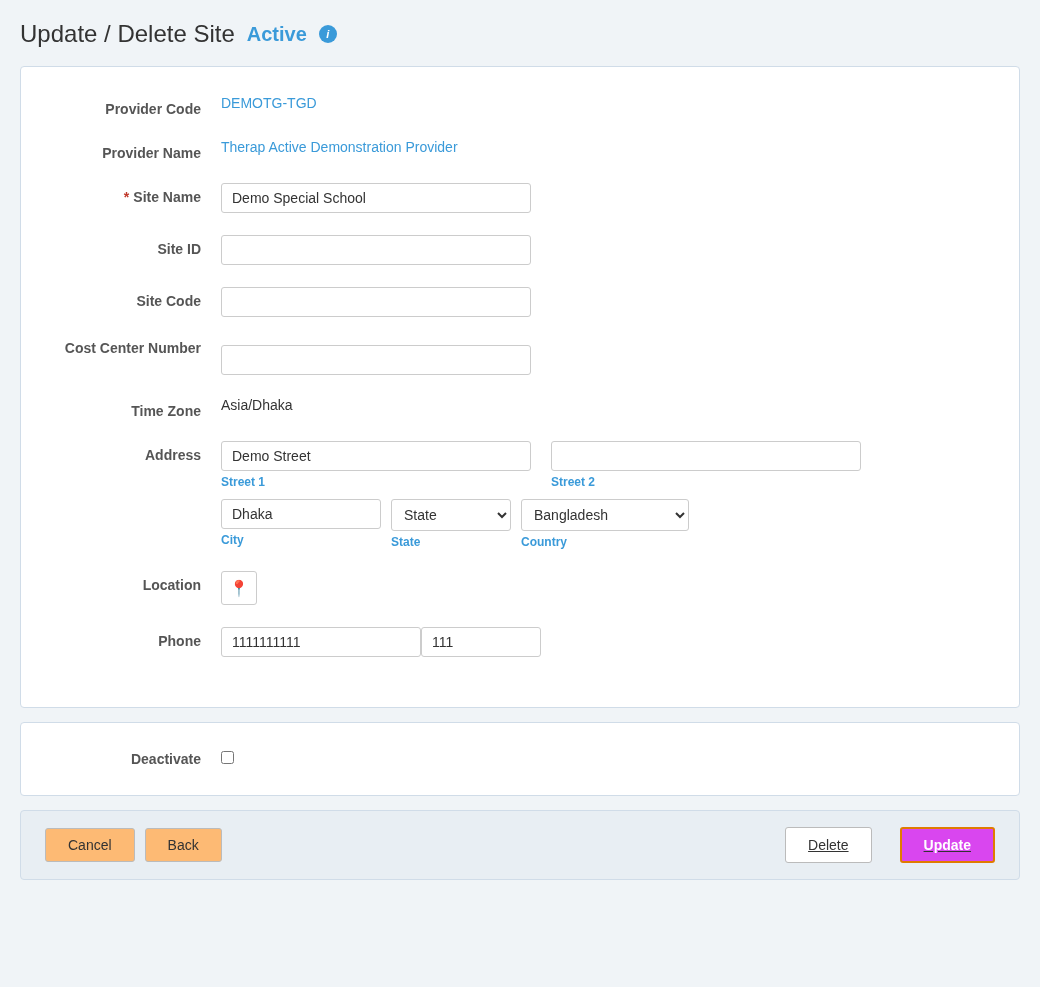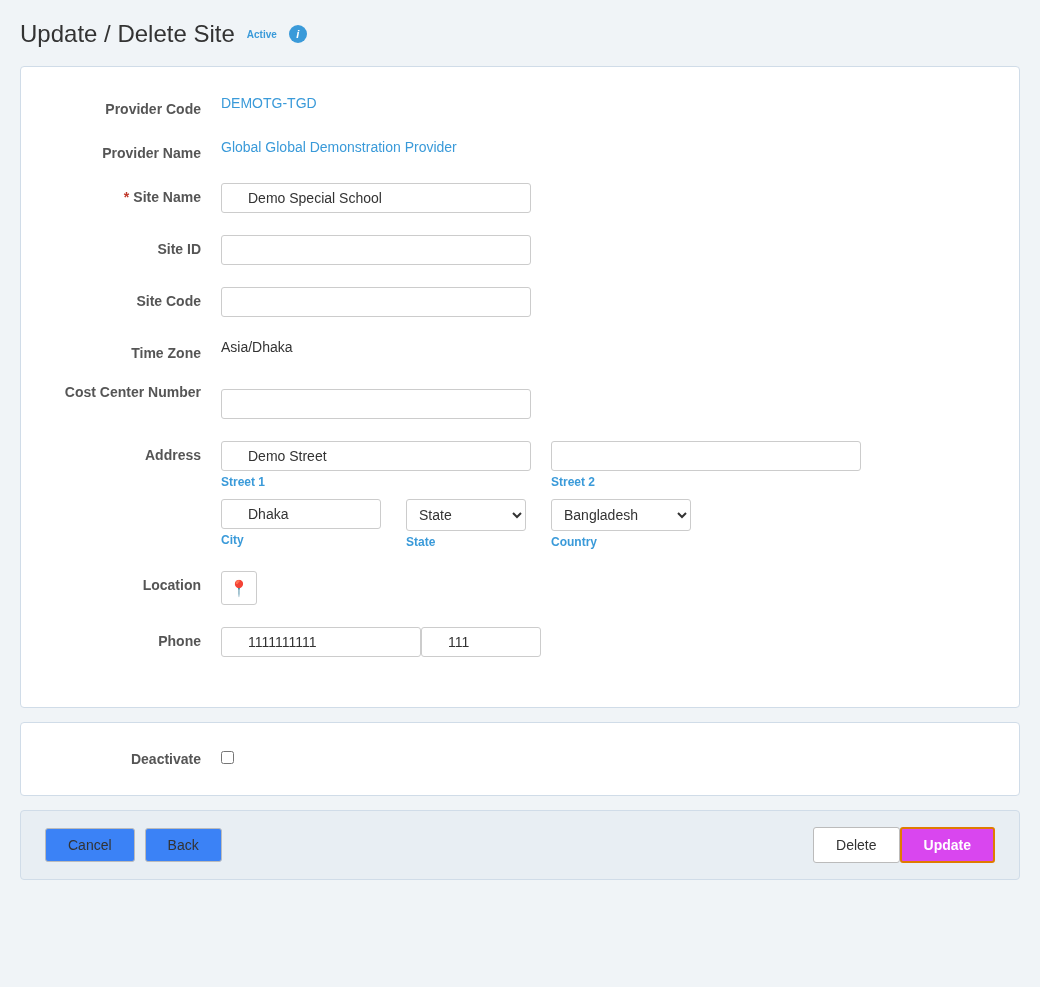--- a/index.html
+++ b/index.html
@@ -21,21 +21,21 @@
       align-items: center;
       gap: 12px;
       margin-bottom: 18px;
     }
     .page-title {
       font-size: 24px;
       font-weight: normal;
       color: #333;
     }
     .active-badge {
-      font-size: 10px;
+      font-size: 20px;
       color: #3a9ad9;
       font-weight: bold;
     }
     .info-icon {
       width: 18px;
       height: 18px;
       border-radius: 50%;
       background: #3a9ad9;
       color: white;
       font-size: 11px;
@@ -70,21 +70,21 @@
     .form-label .required {
       color: #c0392b;
       margin-right: 4px;
     }
     .form-content {
       flex: 1;
     }
     input[type="text"] {
       border: 1px solid #ccc;
       border-radius: 3px;
-      padding: 6px 26px;
+      padding: 6px 10px;
       font-size: 14px;
       color: #333;
       outline: none;
     }
     .input-full {
       width: 310px;
     }
     .static-text {
       padding-top: 6px;
       color: #333;
@@ -93,21 +93,21 @@
       color: #3a9ad9;
       text-decoration: none;
     }
     .address-row1 {
       display: flex;
       gap: 20px;
       margin-bottom: 10px;
     }
     .address-row2 {
       display: flex;
-      gap: 25px;
+      gap: 10px;
       align-items: flex-start;
       flex-wrap: wrap;
     }
     .address-field {
       display: flex;
       flex-direction: column;
     }
     .field-label-sub {
       font-size: 12px;
       color: #3a9ad9;
@@ -129,21 +129,21 @@
       padding: 6px 8px;
       font-size: 14px;
       color: #333;
       background: white;
       cursor: pointer;
     }
     .state-select {
       width: 120px;
     }
     .country-select {
-      width: 140px;
+      width: 168px;
     }
     .zipcode-input {
       width: 100px;
     }
     .location-btn {
       border: 1px solid #ccc;
       border-radius: 3px;
       background: white;
       padding: 6px 10px;
       cursor: pointer;
@@ -191,29 +191,30 @@
       align-items: center;
       justify-content: space-between;
       margin-top: 0;
     }
     .footer-left {
       display: flex;
       gap: 10px;
     }
     .footer-right {
       display: flex;
-      gap: 0;
+      gap: 28px;
+      text-decoration: underline;
     }
     .btn {
       padding: 8px 22px;
       font-size: 14px;
       border-radius: 3px;
       cursor: pointer;
       border: 1px solid #bbb;
-      background: #3b82f6;
+      background: #fdba74;
       color: #333;
     }
     .btn-primary {
       background: #d946ef;
       color: white;
       border: 2px solid #e07b00;
       font-weight: bold;
     }
     .btn-danger {
       background: white;
@@ -237,21 +238,21 @@
     <div class="form-row">
       <div class="form-label">Provider Code</div>
       <div class="form-content">
         <a href="#" class="provider-link">DEMOTG-TGD</a>
       </div>
     </div>
 
     <div class="form-row">
       <div class="form-label">Provider Name</div>
       <div class="form-content">
-        <a href="#" class="provider-link">Global Global Demonstration Provider</a>
+        <a href="#" class="provider-link">Therap Active Demonstration Provider</a>
       </div>
     </div>
 
     <div class="form-row">
       <div class="form-label">
         <span class="required">*</span><span>Site Name</span>
       </div>
       <div class="form-content">
         <input type="text" class="input-full" value="Demo Special School" style="">
       </div>
@@ -261,34 +262,34 @@
       <div class="form-label">Site ID</div>
       <div class="form-content">
         <input type="text" class="input-full" style="">
       </div>
     </div>
 
     <div class="form-row">
       <div class="form-label">Site Code</div>
       <div class="form-content">
         <input type="text" class="input-full" style="">
-      </div>
-    </div>
-
-    <div class="form-row">
-      <div class="form-label">Time Zone</div>
-      <div class="form-content">
-        <span class="static-text">Asia/Dhaka</span>
       </div>
     </div>
 
     <div class="form-row">
       <div class="form-label" style="padding-top: 0; line-height: 1.3; display: flex; align-items: flex-start; justify-content: flex-end; text-align: right;">Cost Center Number</div>
       <div class="form-content" style="padding-top: 6px;">
         <input type="text" class="input-full" style="">
+      </div>
+    </div>
+
+    <div class="form-row">
+      <div class="form-label">Time Zone</div>
+      <div class="form-content">
+        <span class="static-text">Asia/Dhaka</span>
       </div>
     </div>
 
     <div class="form-row">
       <div class="form-label">Address</div>
       <div class="form-content">
 
         <div class="address-row1">
           <div class="address-field">
             <input type="text" class="street1-input" value="Demo Street" style="">

